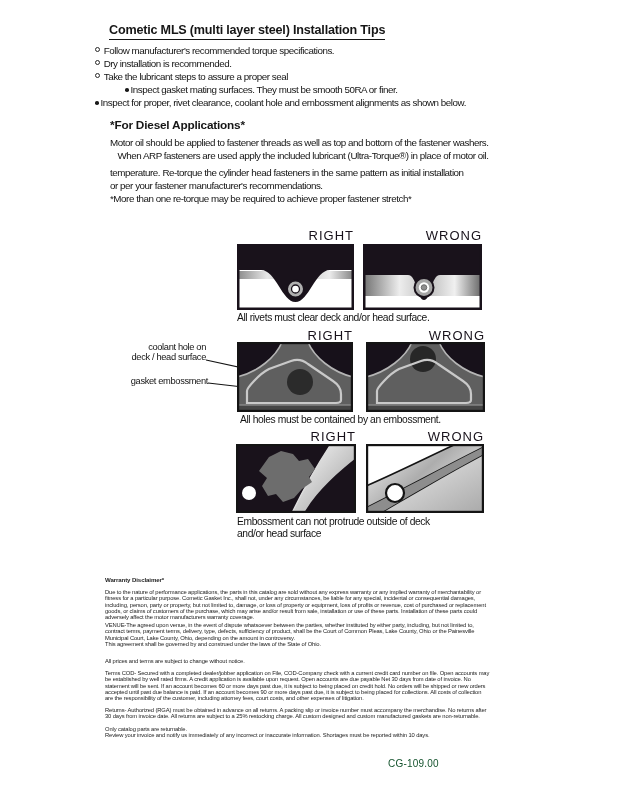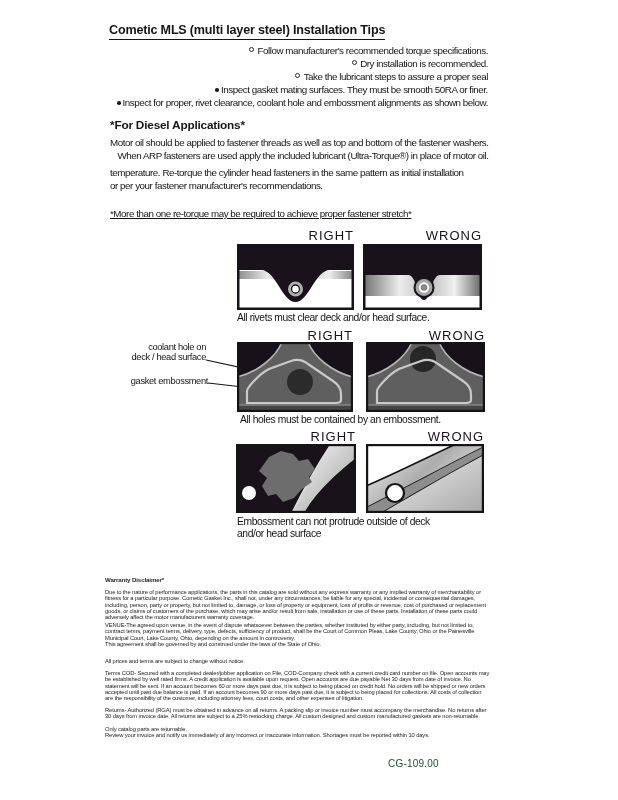--- a/index.html
+++ b/index.html
@@ -8,21 +8,21 @@
     font-family:"Liberation Sans", sans-serif; color:#161616; overflow:hidden;
   }
   .abs { position:absolute; }
   .line { white-space:nowrap; }
   .doc-title {
     font-size:12.6px; font-weight:bold; letter-spacing:-0.2px;
     border-bottom:1.6px solid #141414; padding-bottom:2px; white-space:nowrap;
   }
   .body-text { font-size:9.8px; letter-spacing:-0.45px; line-height:13px; color:#141414; }
   .bold-head { font-size:11.8px; font-weight:bold; letter-spacing:-0.2px; white-space:nowrap; }
-  .bullet-row { white-space:nowrap; height:13px;text-align:right; }
+  .bullet-row { white-space:nowrap; height:13px; }
   .dot-open {
     display:inline-block; width:3.2px; height:3.2px; border:1px solid #2a2a2a;
     border-radius:50%; margin-right:3.5px; vertical-align:2px;
   }
   .dot-fill {
     display:inline-block; width:3.6px; height:3.6px; background:#1a1a1a;
     border-radius:50%; margin-right:2px; vertical-align:1.5px;
   }
   .rw-label { font-size:13px; letter-spacing:1px; text-align:right; color:#17111a; white-space:nowrap; }
   .caption { font-size:10.3px; letter-spacing:-0.4px; color:#141414; white-space:nowrap; }
@@ -43,41 +43,41 @@
   <div class="abs" style="left:95px; top:44px;">
     <div class="bullet-row body-text">
       <span class="dot-open"></span><span>Follow manufacturer's recommended torque specifications.</span>
     </div>
     <div class="bullet-row body-text">
       <span class="dot-open"></span><span>Dry installation is recommended.</span>
     </div>
     <div class="bullet-row body-text">
       <span class="dot-open"></span><span>Take the lubricant steps to assure a proper seal</span>
     </div>
-    <div class="bullet-row body-text" style="margin-left:12px;">
+    <div class="bullet-row body-text" style="margin-left:30px;">
       <span class="dot-fill"></span><span>Inspect gasket mating surfaces.  They must be smooth 50RA or finer.</span>
     </div>
-    <div class="bullet-row body-text" style="margin-left:22px;">
+    <div class="bullet-row body-text" style="">
       <span class="dot-fill"></span><span>Inspect for proper, rivet clearance, coolant hole and embossment alignments as shown below.</span>
     </div>
   </div>
 
   <div class="abs bold-head" style="left:110px; top:118px;">*For Diesel Applications*</div>
 
   <div class="abs body-text" style="left:110px; top:136px;text-align:right;">
     <div class="line">Motor oil should be applied to fastener threads as well as top and bottom of the fastener washers.</div>
     <div class="line">When ARP fasteners are used apply the included lubricant (Ultra-Torque®) in place of motor oil.</div>
   </div>
 
   <div class="abs body-text" style="left:110px; top:166px;">
     <div class="line">temperature. Re-torque the cylinder head fasteners in the same pattern as initial installation</div>
     <div class="line">or per your fastener manufacturer's recommendations.</div>
   </div>
 
-  <div class="abs body-text line" style="left:110px; top:207px;text-decoration:underline;">*More than one re-torque may be required to achieve proper fastener stretch*</div>
+  <div class="abs body-text line" style="left:110px; top:192px;">*More than one re-torque may be required to achieve proper fastener stretch*</div>
 
   <div class="abs rw-label" style="left:237px; top:228px; width:117px;">RIGHT</div>
   <div class="abs rw-label" style="left:363px; top:228px; width:119px;">WRONG</div>
 
   <svg class="abs" style="left:237px; top:244px;" width="117" height="66" viewBox="0 0 117 66">
     <defs>
       <linearGradient id="r1g" x1="0" y1="0" x2="1" y2="0">
         <stop offset="0" stop-color="#8f8f8f"></stop>
           <stop offset="0.25" stop-color="#e8e8e8"></stop>
         <stop offset="0.5" stop-color="#c2c2c2"></stop>

